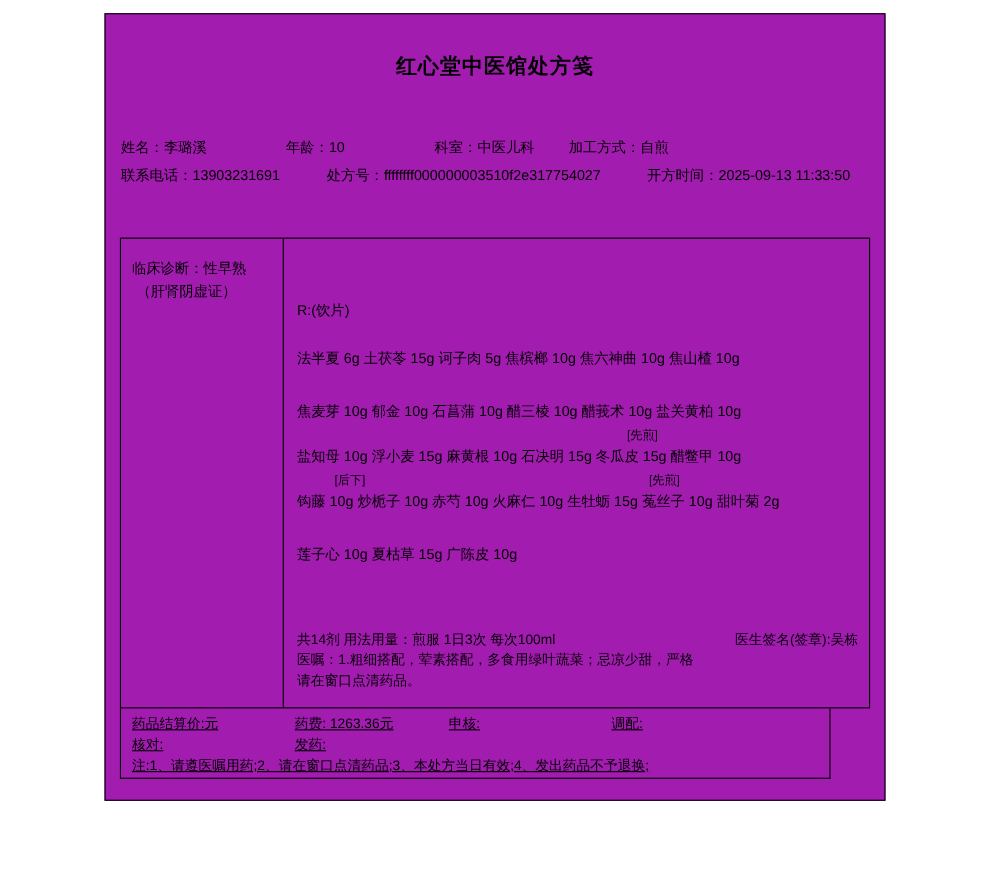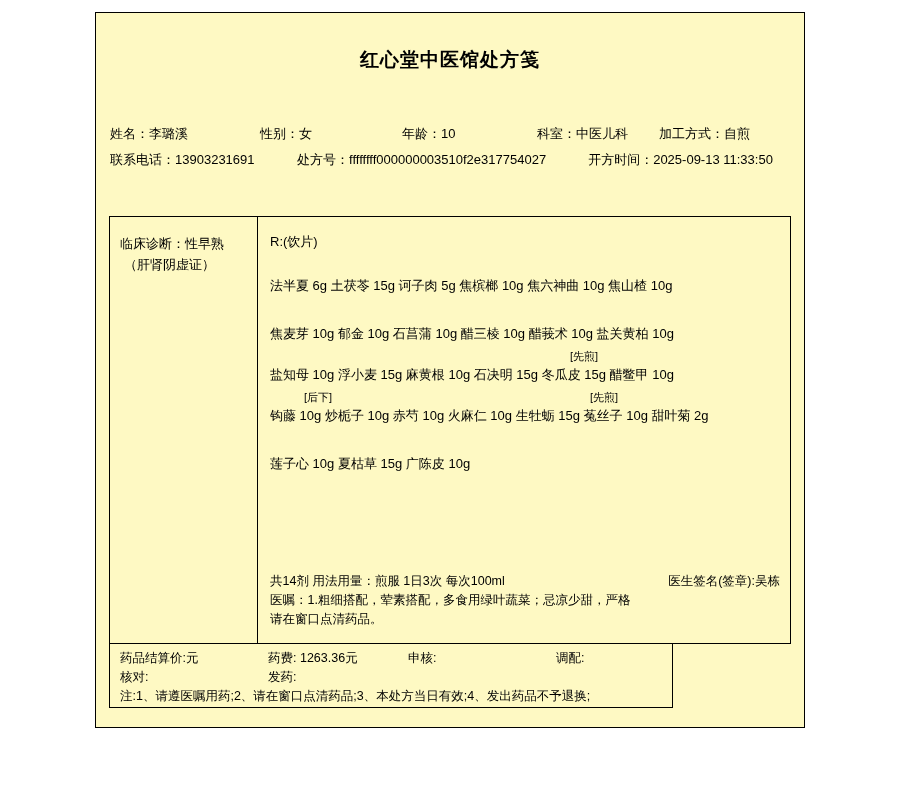--- a/index.html
+++ b/index.html
@@ -15,21 +15,21 @@
     font-size: 13px;
   }
   .page {
     position: absolute;
     left: 95px;
     top: 12px;
     width: 710px;
     height: 716px;
     border: 1px solid #000000;
     box-sizing: border-box;
-    background: #fef9c3;
+    background: #a21caf;
   }
   .title {
     text-align: center;
     font-size: 19px;
     font-weight: bold;
     margin-top: 34px;
     letter-spacing: 1px;
   }
   .meta {
     margin-top: 48px;
@@ -72,21 +72,21 @@
     line-height: 21px;
   }
   .diag .l2 { padding-left: 4px; }
   .rx {
     flex: 1;
     position: relative;
     padding: 16px 10px 0 12px;
     font-size: 13px;
     box-sizing: border-box;
   }
-  .rx-head { margin-bottom: 24px; }
+  .rx-head { margin-bottom: 24px; margin-top: 40px; }
   .herb-line {
     line-height: 22px;
     margin-bottom: 26px;
     white-space: nowrap;
   }
   .herb-line.tight { margin-bottom: 4px; }
   .note-line {
     font-size: 11px;
     line-height: 14px;
     height: 15px;
@@ -103,46 +103,46 @@
   }
   .footer-row1 {
     display: flex;
     justify-content: space-between;
     white-space: nowrap;
   }
   .bottom-box {
     position: absolute;
     left: 13px;
     top: 631px;
-    width: 564px;
+    width: 646px;
     height: 64px;
     border: 1px solid #000000;
     border-top: none;
     box-sizing: border-box;
     padding: 5px 8px 0 10px;
     font-size: 12.5px;
     line-height: 19px;
+    text-decoration: underline;
   }
   .bb-row { display: flex; white-space: nowrap; }
   .bb-c1 { width: 148px; }
   .bb-c2 { width: 140px; }
   .bb-c3 { width: 148px; }
   .bb-c4 { width: auto; text-align: center; }
 </style>
 </head>
 <body>
 
 <div class="page">
 
   <div class="title">红心堂中医馆处方笺</div>
 
   <div class="meta">
     <div class="meta-row">
       <span class="cell m-name">姓名：李璐溪</span>
-      <span class="cell m-sex">性别：女</span>
       <span class="cell m-age">年龄：10</span>
       <span class="cell m-dept">科室：中医儿科</span>
       <span class="cell m-proc">加工方式：自煎</span>
     </div>
     <div class="meta-row">
       <span class="cell m-phone">联系电话：13903231691</span>
       <span class="cell m-rxno">处方号：ffffffff000000003510f2e317754027</span>
       <span class="cell m-time">开方时间：2025-09-13 11:33:50</span>
     </div>
   </div>

